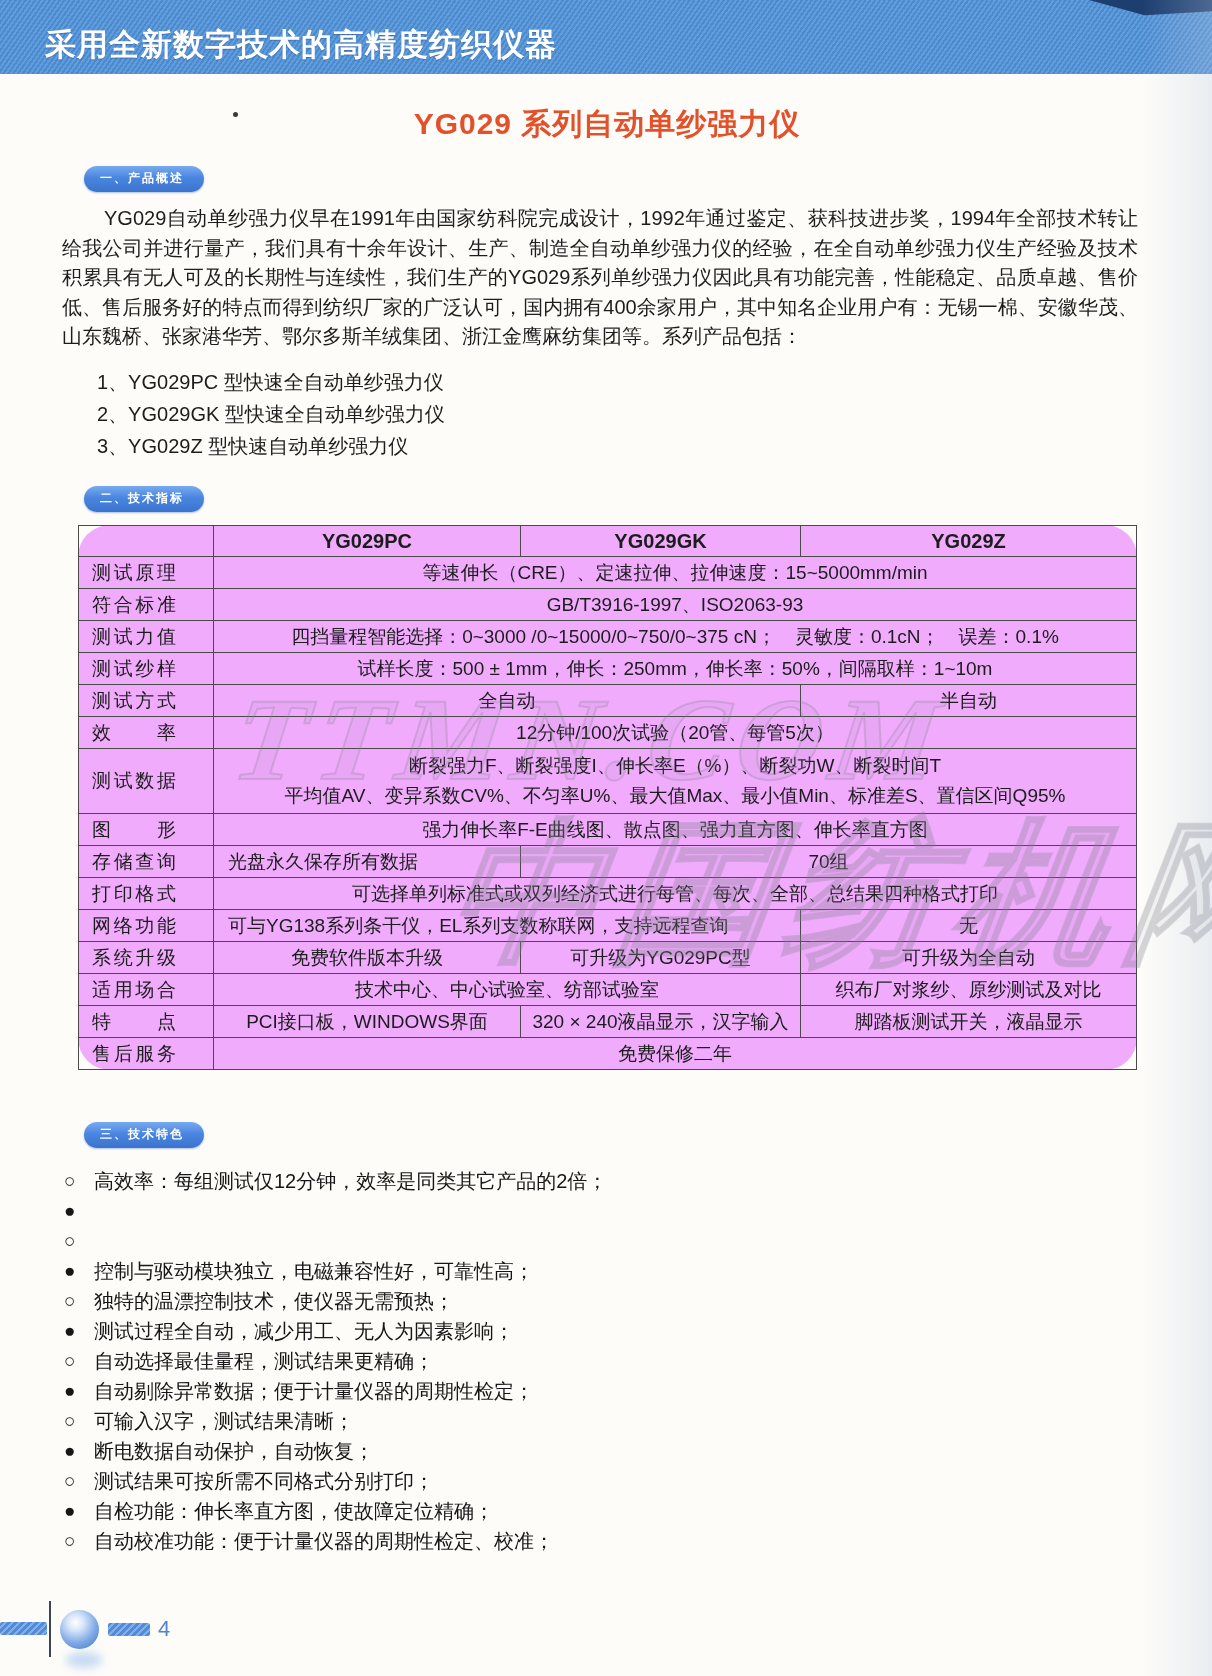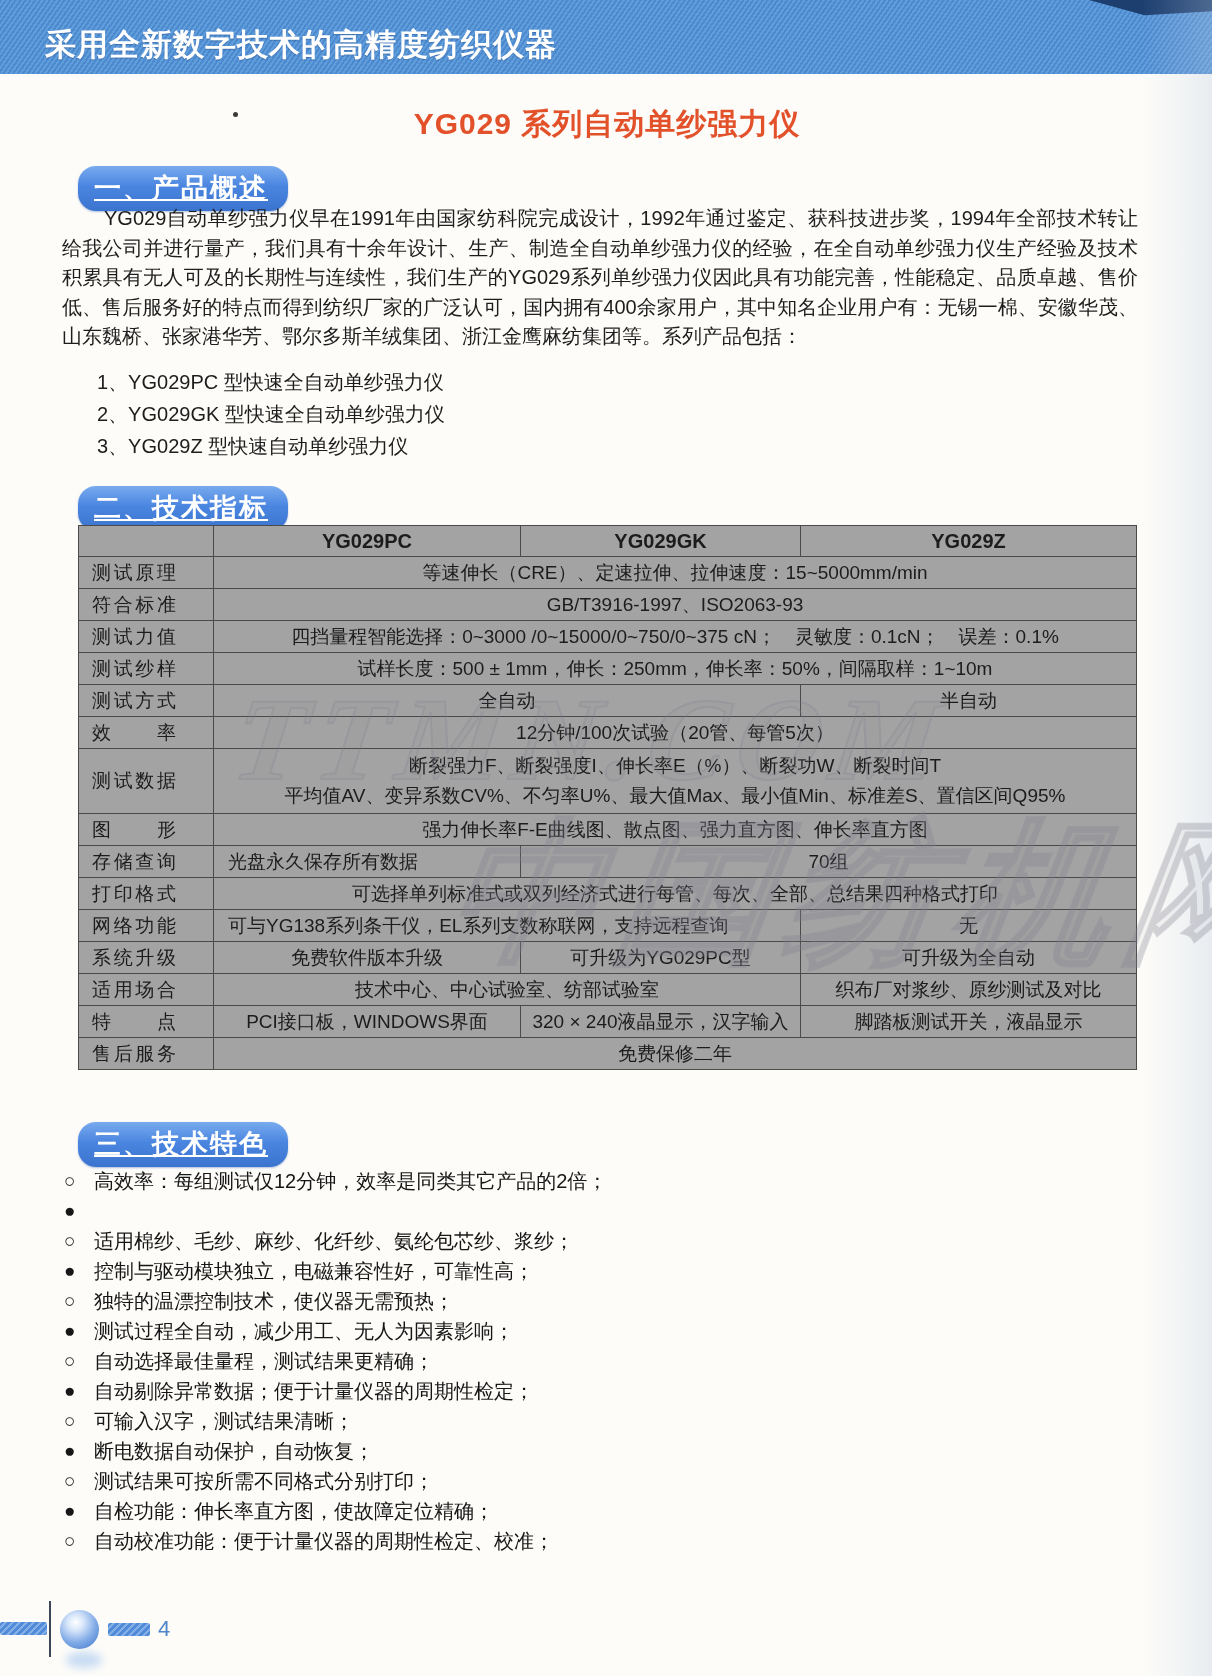--- a/index.html
+++ b/index.html
@@ -29,45 +29,44 @@
     clip-path:polygon(18% 0,100% 0,100% 28%,55% 38%);
   }
   
   .doc-title{
     position:absolute;top:104px;left:78px;width:1058px;
     text-align:center;color:#e2512a;font-size:30px;font-weight:600;letter-spacing:1px;
   }
   .speck{position:absolute;left:233px;top:112px;width:5px;height:5px;background:#3a3a3a;border-radius:50%;}
   
   .badge{
-    position:absolute;left:78px;display:inline-block;
+    position:absolute;left:84px;display:inline-block;
     background:linear-gradient(180deg,#78abee 0%,#4a85e0 45%,#3a74cf 100%);
-    color:#ffffff;font-size:27px;font-weight:bold;letter-spacing:2px;
+    color:#ffffff;font-size:12px;font-weight:bold;letter-spacing:2px;
     padding:4px 20px 5px 16px;border-radius:18px;
     box-shadow:0 1px 2px rgba(60,100,170,0.4);
-    text-decoration:underline;
   }
   .badge-1{top:166px;}
   .badge-2{top:486px;}
   .badge-3{top:1122px;}
   
   .overview-text{
     position:absolute;left:62px;top:204px;width:1076px;
     font-size:20px;line-height:29.5px;text-align:justify;text-indent:42px;
     color:#1d1d1d;
   }
   .product-list{
     position:absolute;left:97px;top:366px;list-style:none;margin:0;padding:0;
     font-size:20px;line-height:32px;color:#1d1d1d;
   }
   
   .specs{
     position:absolute;left:78px;top:525px;width:1058px;
-    border-collapse:collapse;background:#a3a3a3;
-    font-size:19px;color:#1c1c1c;table-layout:fixed;
+    border-collapse:collapse;background:#f0abfc;
+    font-size:19px;color:#1c1c1c;table-layout:fixed;border-radius:32px;
   }
   .specs td,.specs th{border:1px solid #4a4a4a;padding:0 6px;text-align:center;overflow:hidden;}
   .specs th{font-size:20px;font-weight:bold;height:30px;}
   .specs td{height:31px;}
   .specs tr.dbl td{height:64px;}
   .specs td.lbl{text-align:left;padding-left:13px;}
   .specs td.lbl span{display:inline-block;width:84px;text-align:justify;text-align-last:justify;-moz-text-align-last:justify;}
   .specs td.left{text-align:left;padding-left:14px;}
   .cell-2line div{line-height:30px;}
   
@@ -212,21 +211,20 @@
 <ul class="feature-list">
   <li>
       <span class="bullet">○</span>
       <span>高效率：每组测试仅12分钟，效率是同类其它产品的2倍；</span>
     </li>
   <li>
       <span class="bullet">●</span>
     </li>
   <li>
       <span class="bullet">○</span>
-      <span>适用棉纱、毛纱、麻纱、化纤纱、氨纶包芯纱、浆纱；</span>
     </li>
   <li>
       <span class="bullet">●</span>
       <span>控制与驱动模块独立，电磁兼容性好，可靠性高；</span>
     </li>
   <li>
       <span class="bullet">○</span>
       <span>独特的温漂控制技术，使仪器无需预热；</span>
     </li>
   <li>

